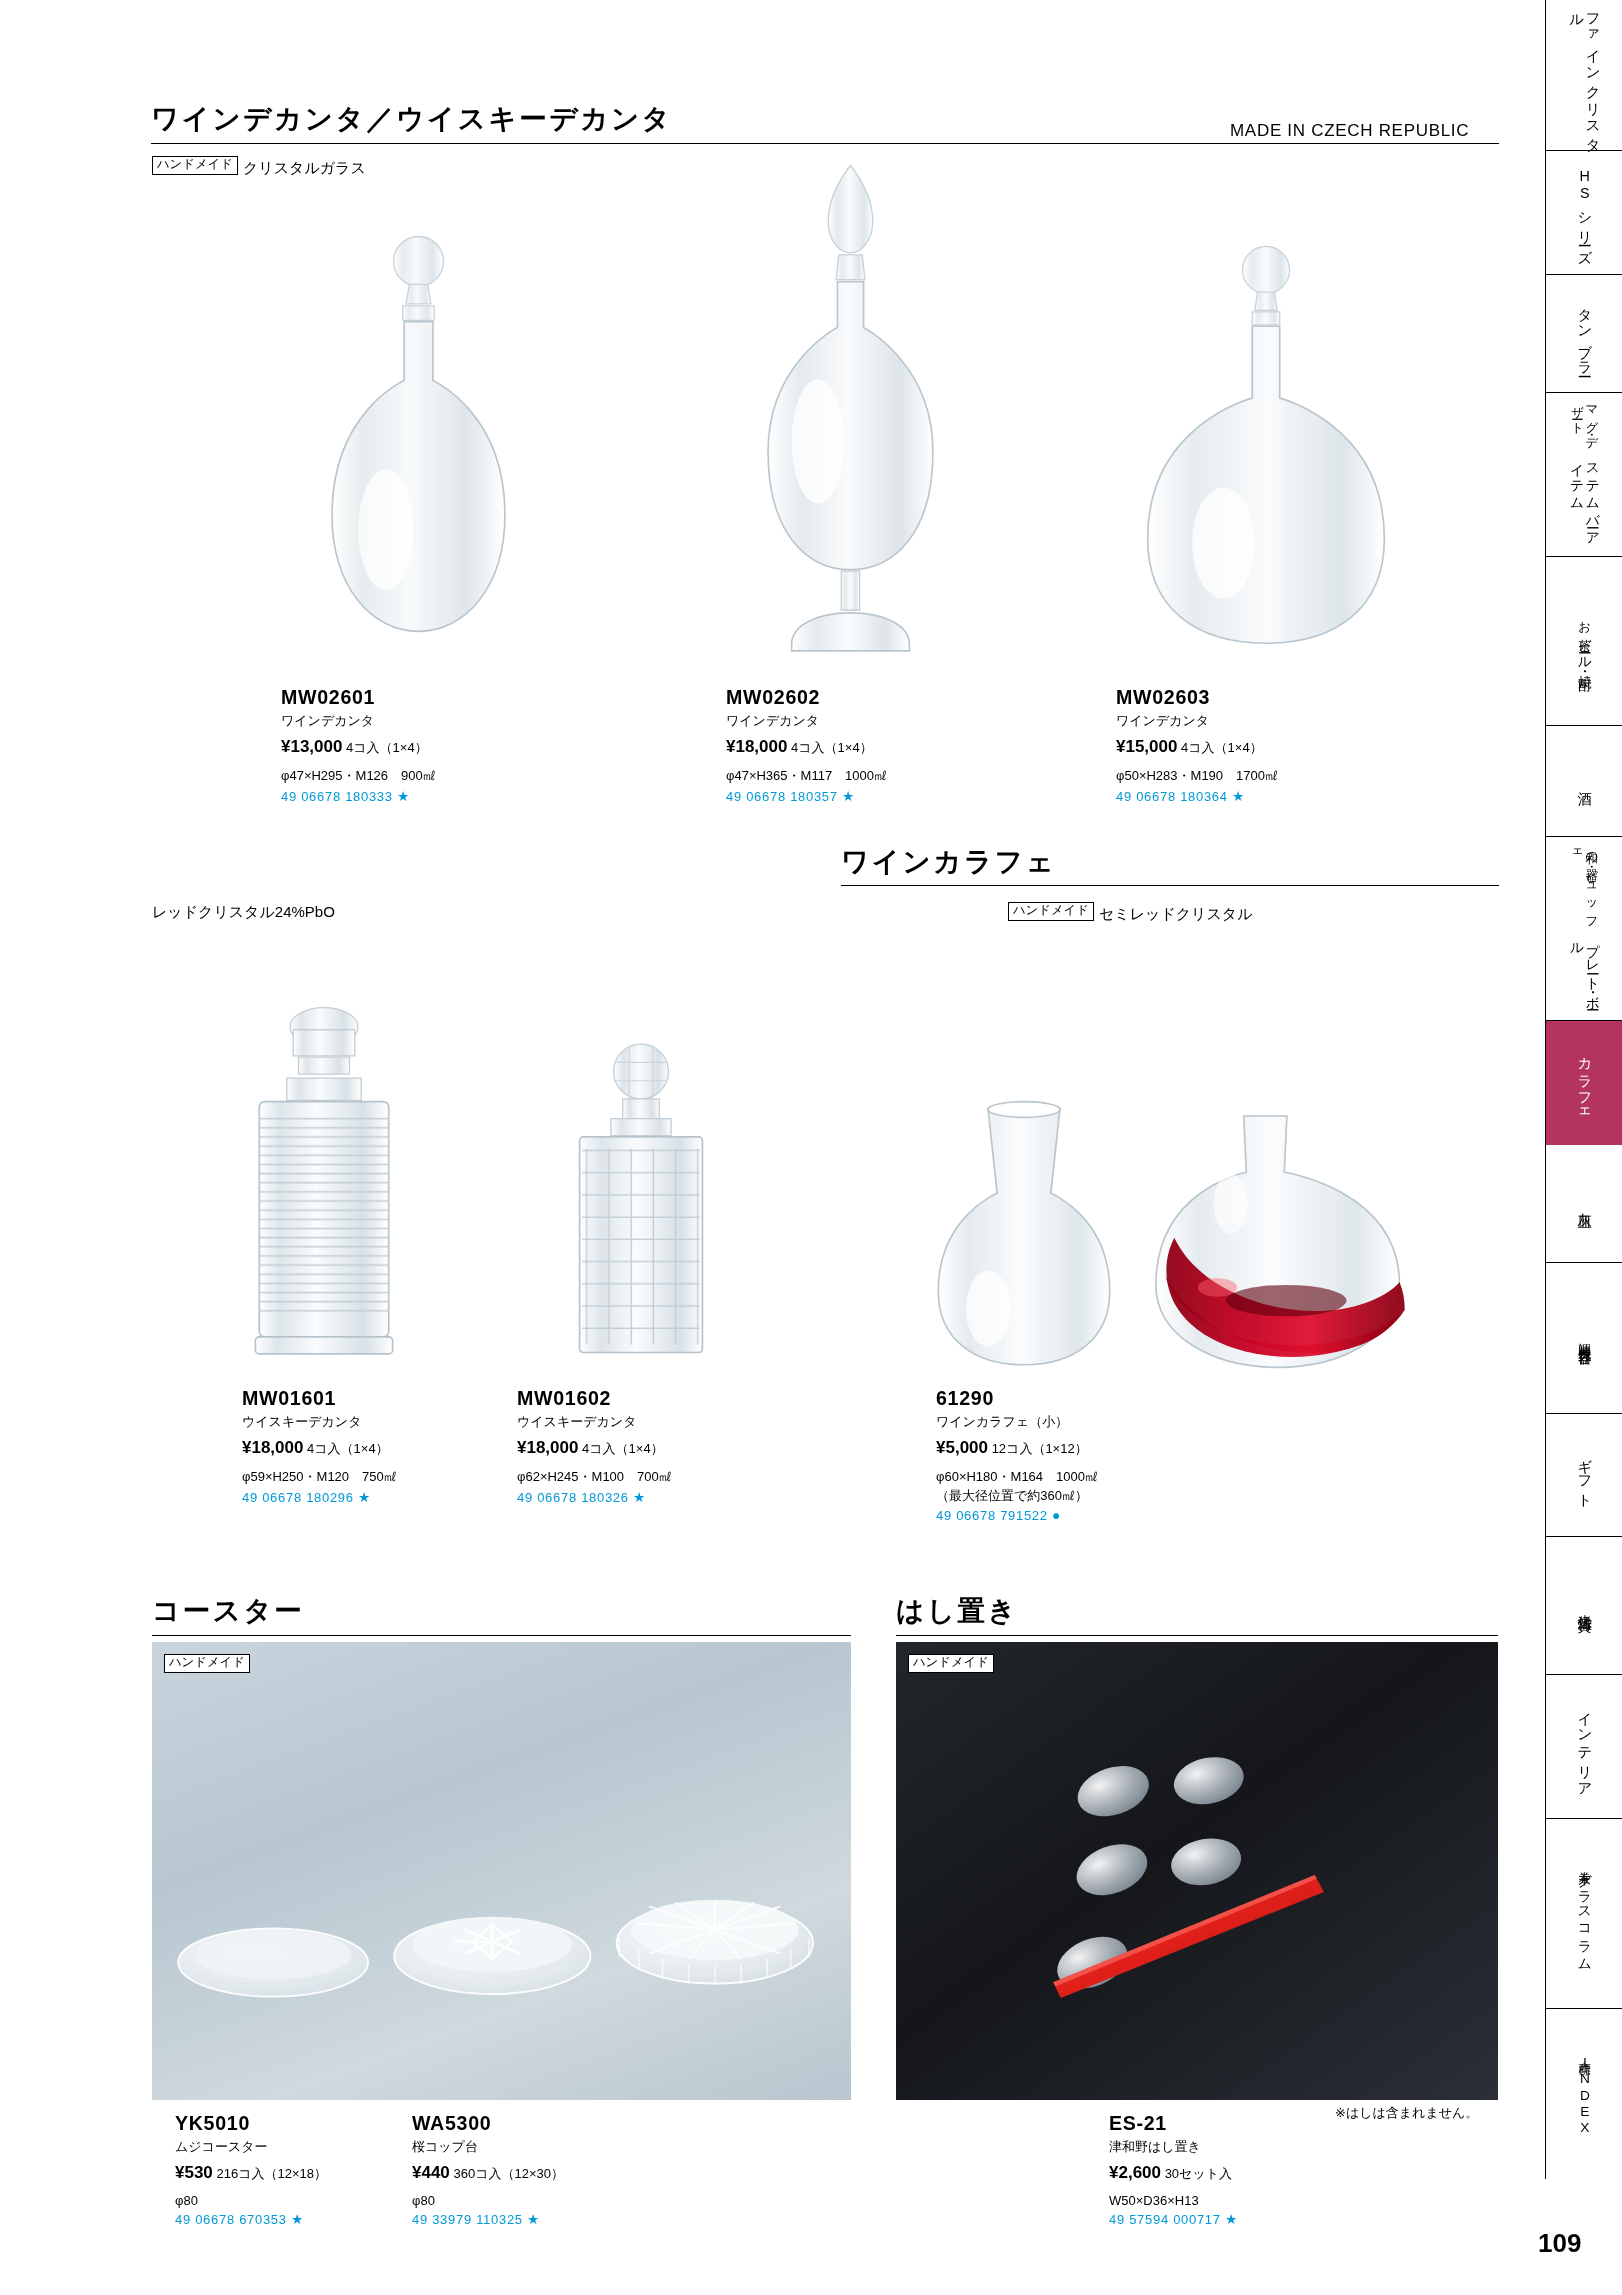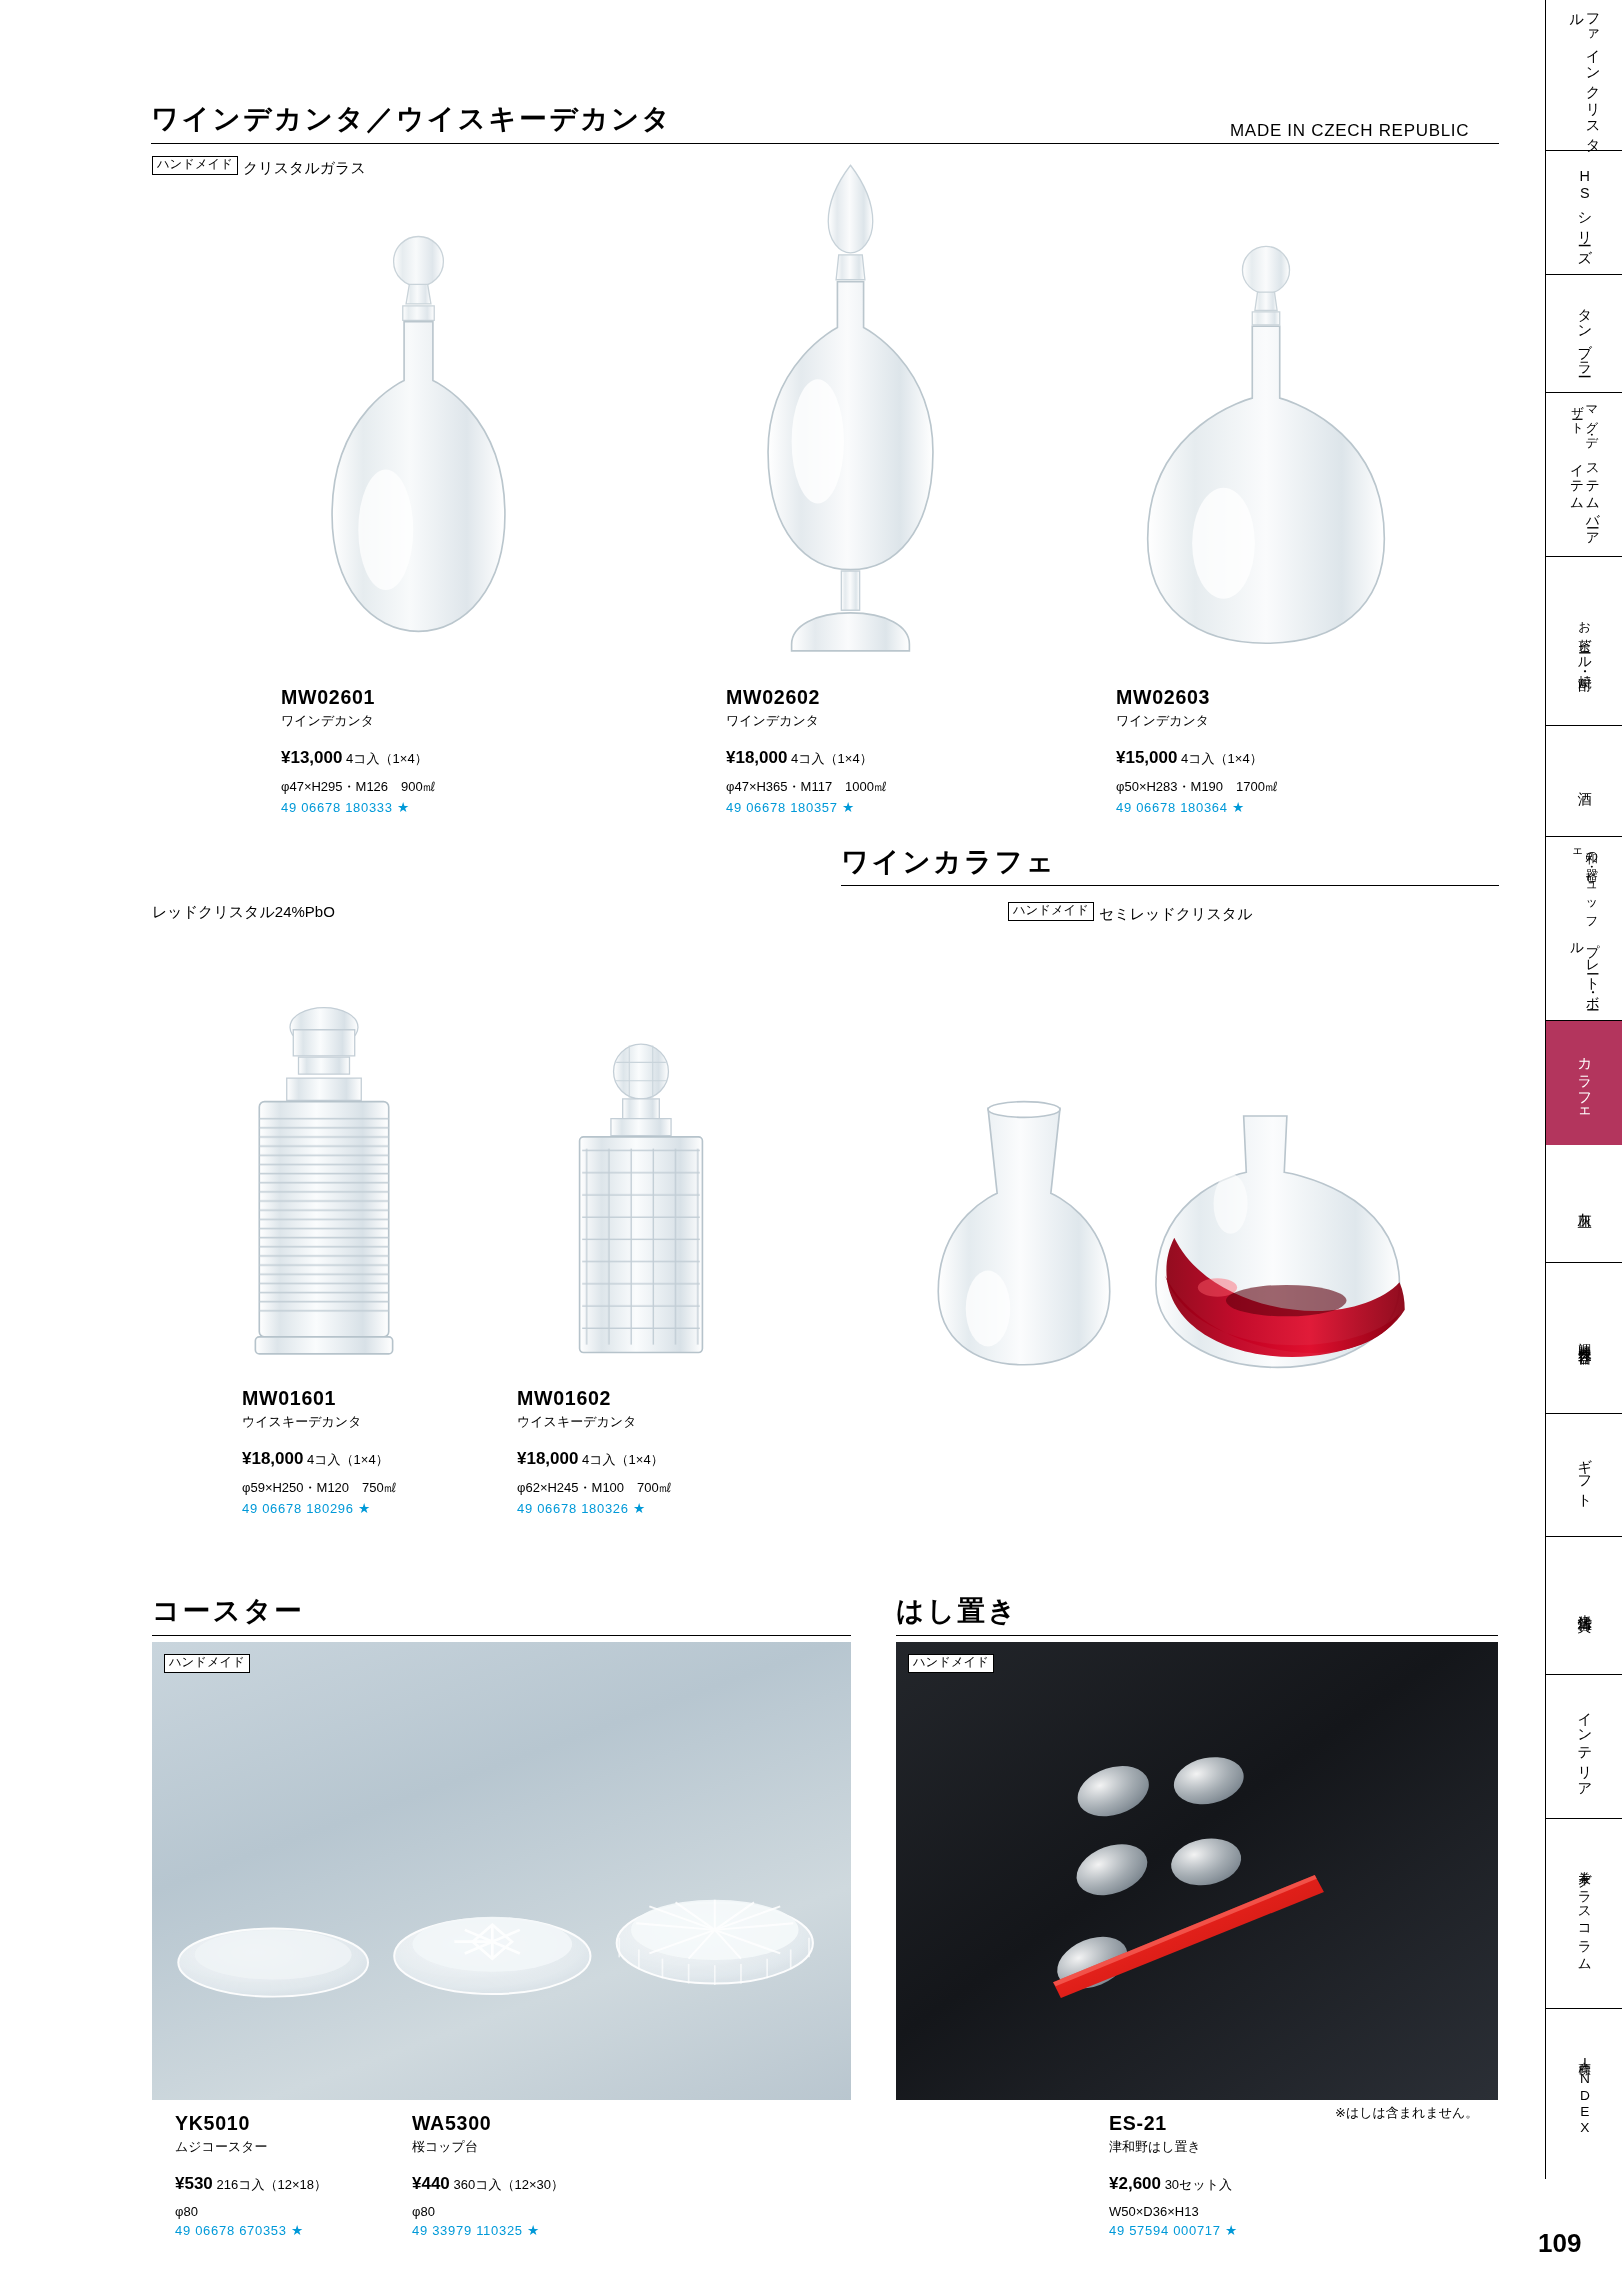--- a/index.html
+++ b/index.html
@@ -52,21 +52,21 @@
     background:#fff;
     line-height:1.1;
   }
   .hm-badge.onimg{background:#fff;}
   .mat-label{position:absolute;font-size:15px;letter-spacing:0px;}
 
   
   .prod{position:absolute;}
   .prod .code{font-size:19.6px;font-weight:bold;letter-spacing:0.7px;}
   .prod .nm{font-size:13px;margin-top:2.6px;letter-spacing:0px;}
-  .prod .price{font-size:13px;margin-top:18px;letter-spacing:0px;}
+  .prod .price{font-size:13px;margin-top:7px;letter-spacing:0px;}
   .prod .price b{font-size:17px;}
   .prod .spec{font-size:13px;margin-top:10px;letter-spacing:0px;}
   .prod .jan{font-size:13px;margin-top:3.3px;color:#0099d8;letter-spacing:0.7px;}
   .jan .star{color:#0099d8;font-size:13.7px;}
   .jan .dot{color:#0099d8;font-size:13.7px;}
   .photoframe{position:absolute;overflow:hidden;}
 
   .footnote{
     position:absolute;font-size:13.7px;letter-spacing:0px;
   }
@@ -335,20 +335,28 @@
   </div>
 
   <div class="prod" style="left:517px;top:1387px;">
     <div class="code">MW01602</div>
     <div class="nm">ウイスキーデカンタ</div>
     <div class="price"><b>¥18,000</b> <span>4コ入（1×4）</span></div>
     <div class="spec">φ62×H245・M100　700㎖</div>
     <div class="jan"><span>49 06678 180326</span> <span class="star">★</span></div>
   </div>
 
+  <div class="prod" style="left:936px;top:1387px;">
+    <div class="code">61290</div>
+    <div class="nm">ワインカラフェ（小）</div>
+    <div class="price"><b>¥5,000</b> <span>12コ入（1×12）</span></div>
+    <div class="spec">φ60×H180・M164　1000㎖</div>
+    <div class="spec" style="margin-top:1.3px;">（最大径位置で約360㎖）</div>
+    <div class="jan"><span>49 06678 791522</span> <span class="dot">●</span></div>
+  </div>
 
 
   <div class="sec-title" style="left:152px;top:1593px;">コースター</div>
   <div class="rule" style="left:152px;top:1635px;width:699px;"></div>
 
   <div class="photoframe" style="left:152px;top:1642px;width:699px;height:458px;background:linear-gradient(160deg,#c9d5dd 0%,#b7c6d0 35%,#cfd9de 70%,#b9c6cf 100%);">
     <svg width="699" height="458" viewBox="0 0 1068 700">
       <defs>
         <radialGradient id="cg" cx="0.4" cy="0.35" r="0.8">
           <stop offset="0%" stop-color="#ffffff" stop-opacity="0.95"></stop>

